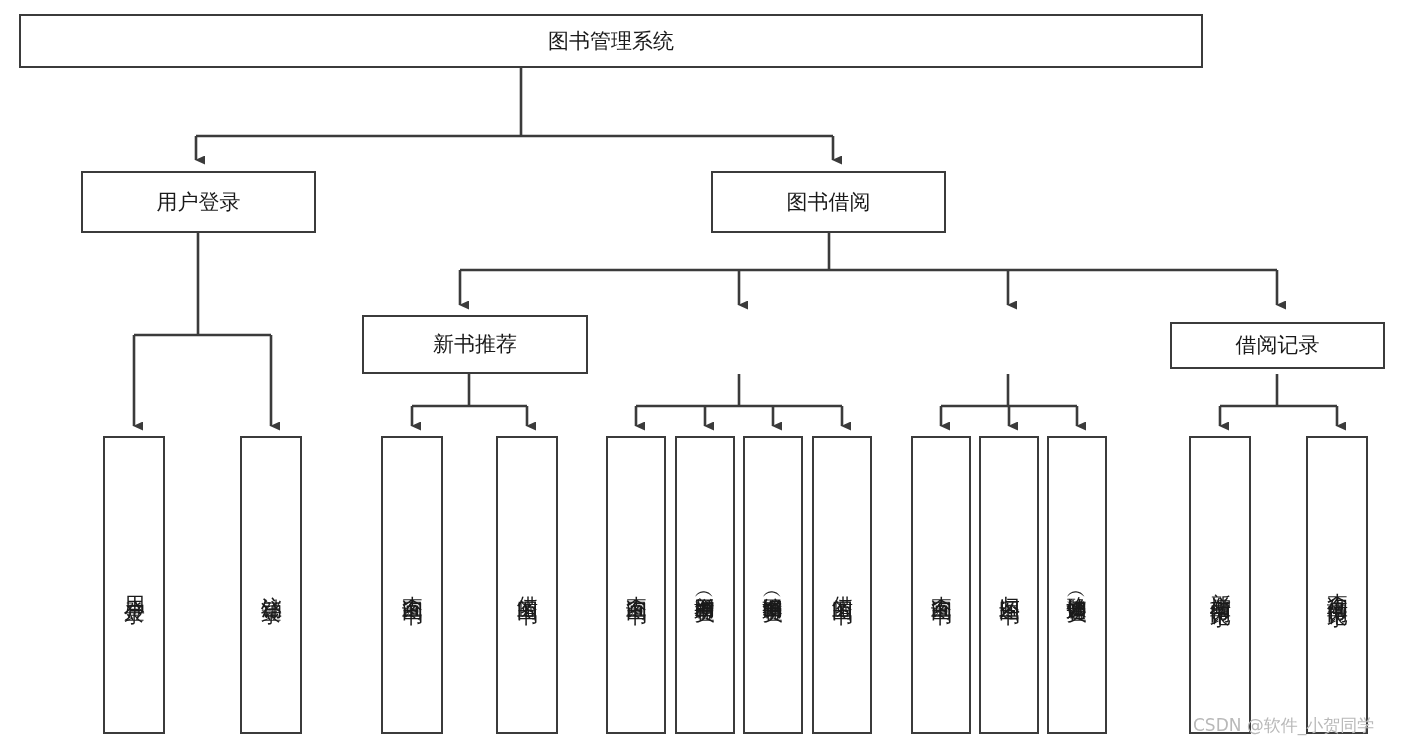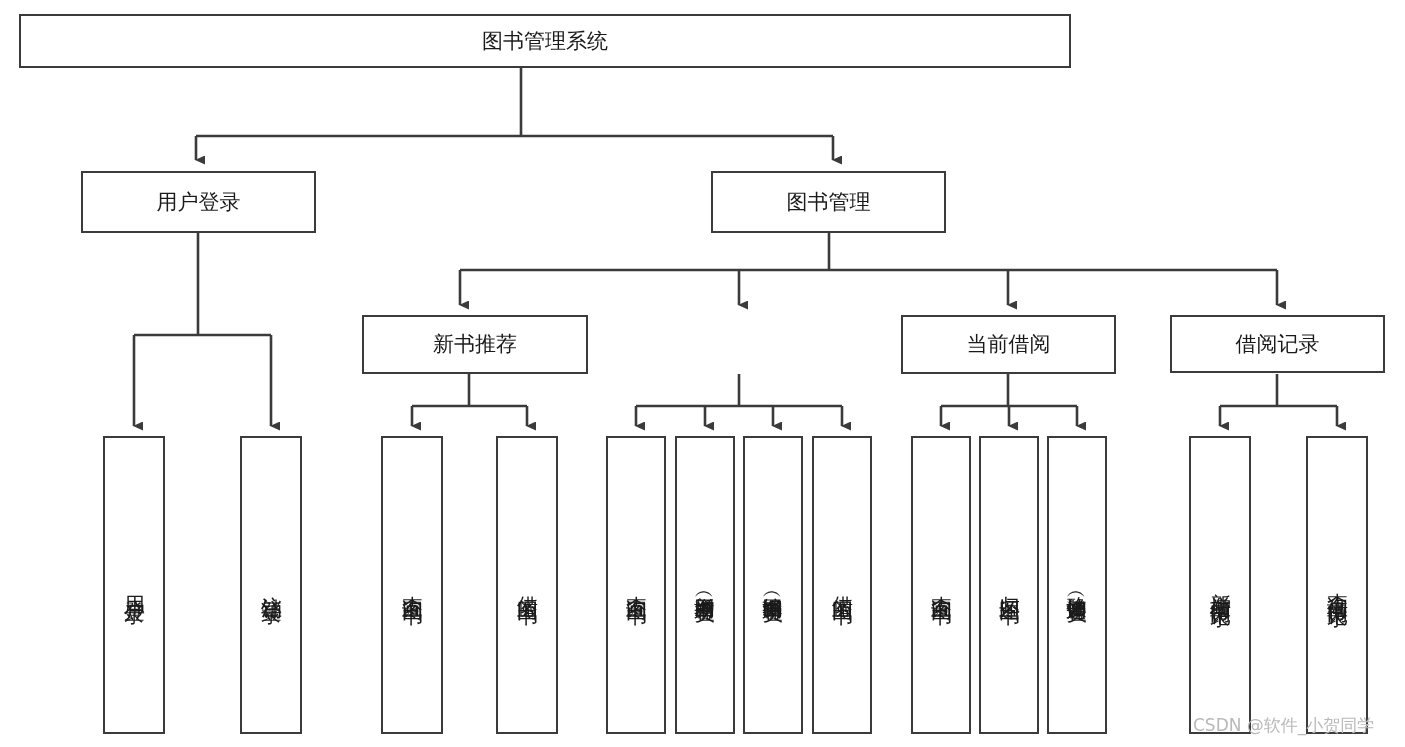--- a/index.html
+++ b/index.html
@@ -124,42 +124,39 @@
       <path d="M1009,406 L1009,426" marker-end="url(#arrowhead)"></path>
       <path d="M1077,406 L1077,426" marker-end="url(#arrowhead)"></path>
 
       <path d="M1277,374 L1277,406"></path>
       <path d="M1220,406 L1337,406"></path>
       <path d="M1220,406 L1220,426" marker-end="url(#arrowhead)"></path>
       <path d="M1337,406 L1337,426" marker-end="url(#arrowhead)"></path>
     </g>
   </svg>
 
-  <div class="node horiz root" style="left:19px; top:14px; width:1052px; height:54px;">
+  <div class="node horiz root" style="left:19px; top:14px; width:1184px; height:54px;">
     <span class="node-label">图书管理系统</span>
   </div>
 
   <div class="node horiz" style="left:81px; top:171px; width:235px; height:62px;">
     <span class="node-label">用户登录</span>
   </div>
 
   <div class="node horiz" style="left:711px; top:171px; width:235px; height:62px;">
-    <span class="node-label">图书管理</span>
+    <span class="node-label">图书借阅</span>
   </div>
 
   <div class="node horiz" style="left:362px; top:315px; width:226px; height:59px;">
     <span class="node-label">新书推荐</span>
   </div>
 
 
-  <div class="node horiz" style="left:901px; top:315px; width:215px; height:59px;">
-    <span class="node-label">当前借阅</span>
-  </div>
-
-  <div class="node horiz" style="left:1170px; top:315px; width:215px; height:58px;">
+
+  <div class="node horiz" style="left:1170px; top:322px; width:215px; height:47px;">
     <span class="node-label">借阅记录</span>
   </div>
 
   <div class="node vert" style="left:103px; top:436px; width:62px; height:298px;">
     <span class="node-label">用户登录</span>
   </div>
 
   <div class="node vert" style="left:240px; top:436px; width:62px; height:298px;">
     <span class="node-label">注销登录</span>
   </div>

